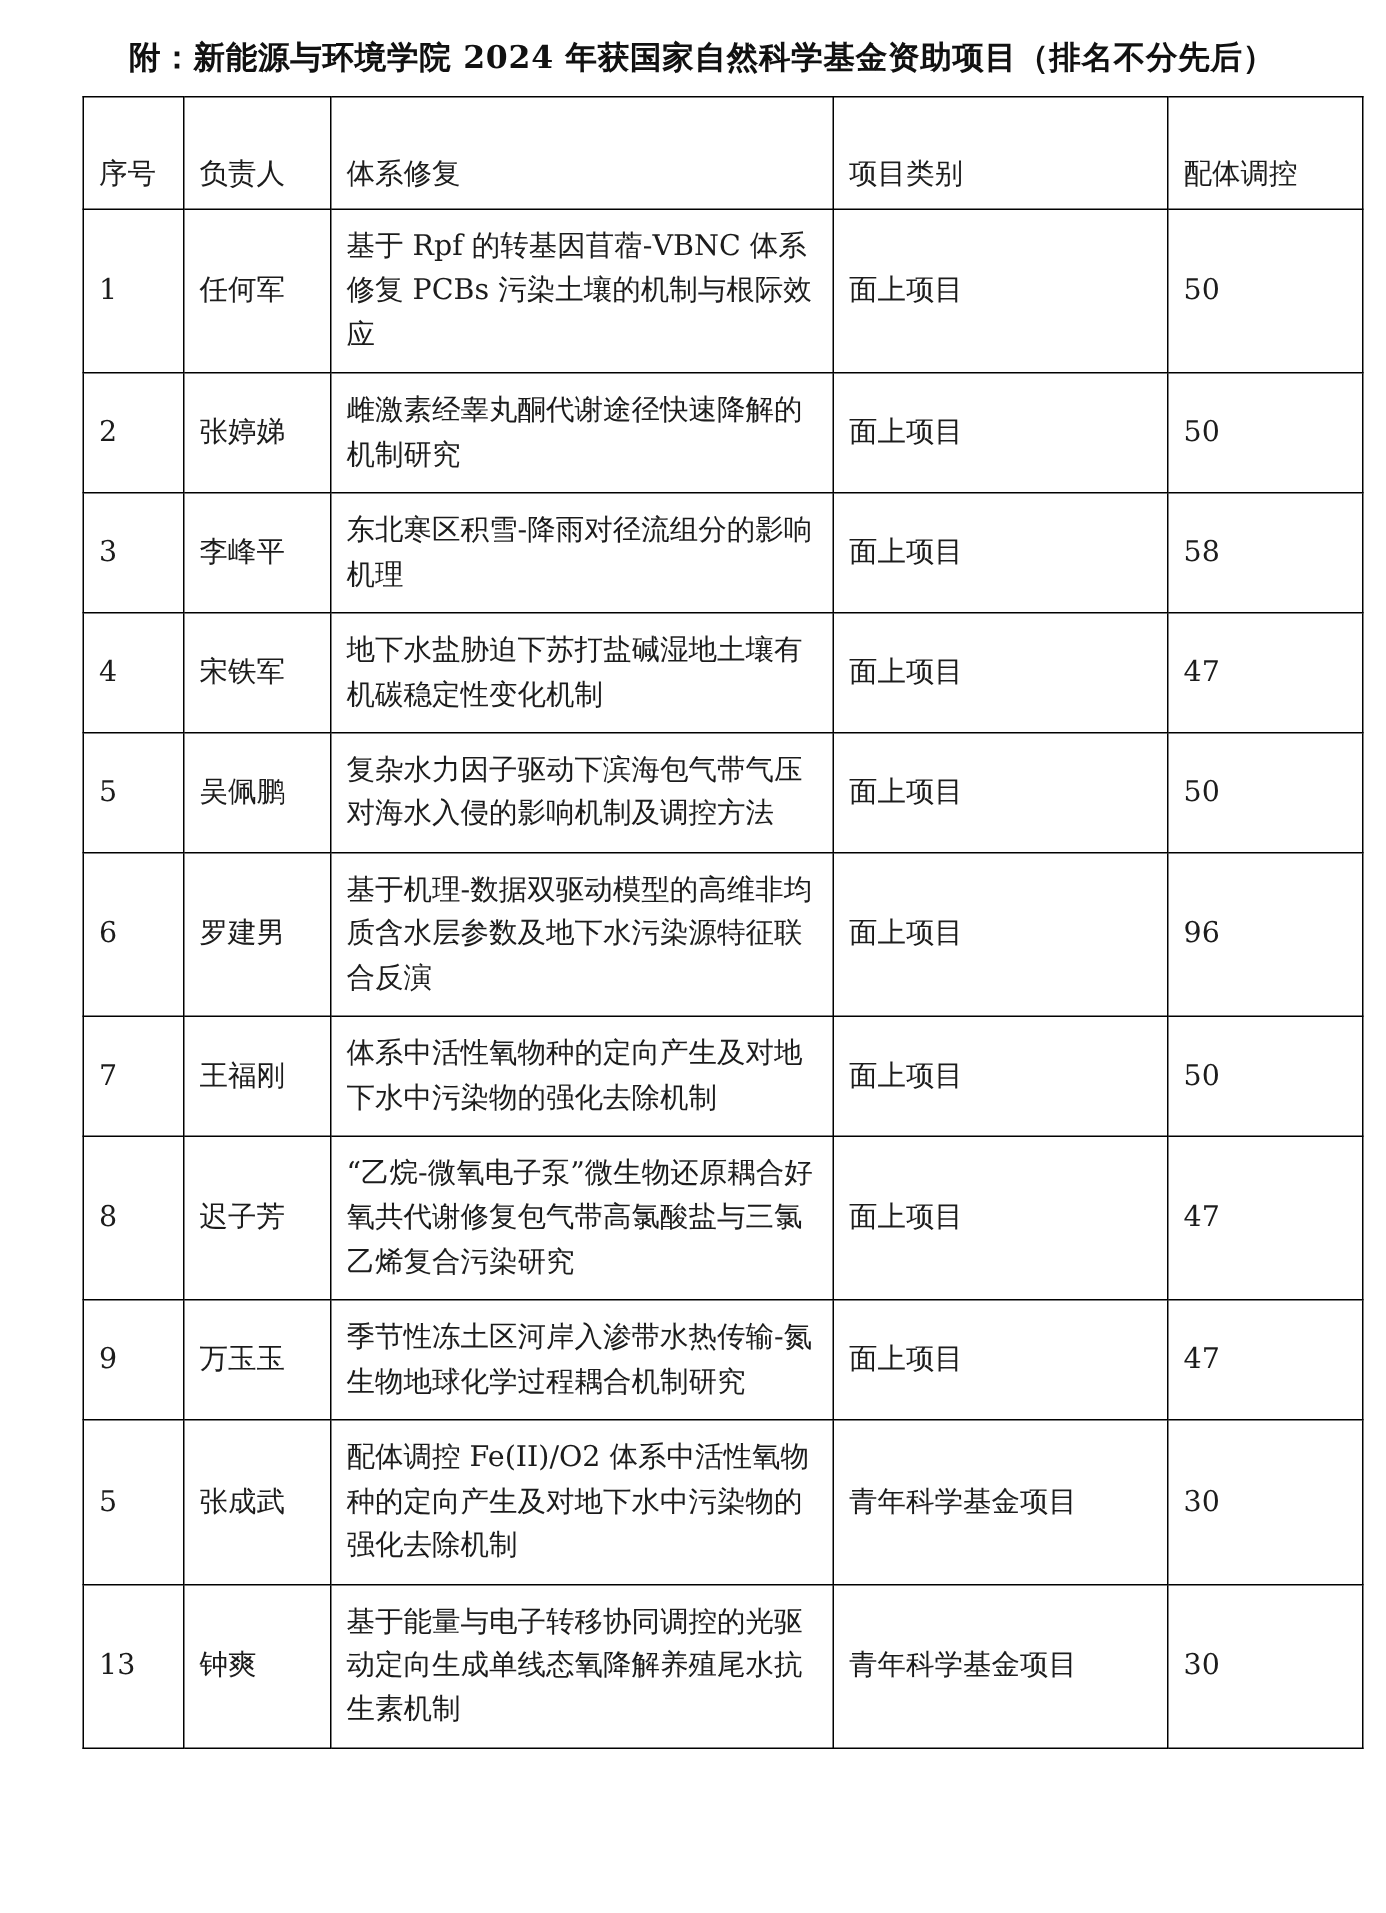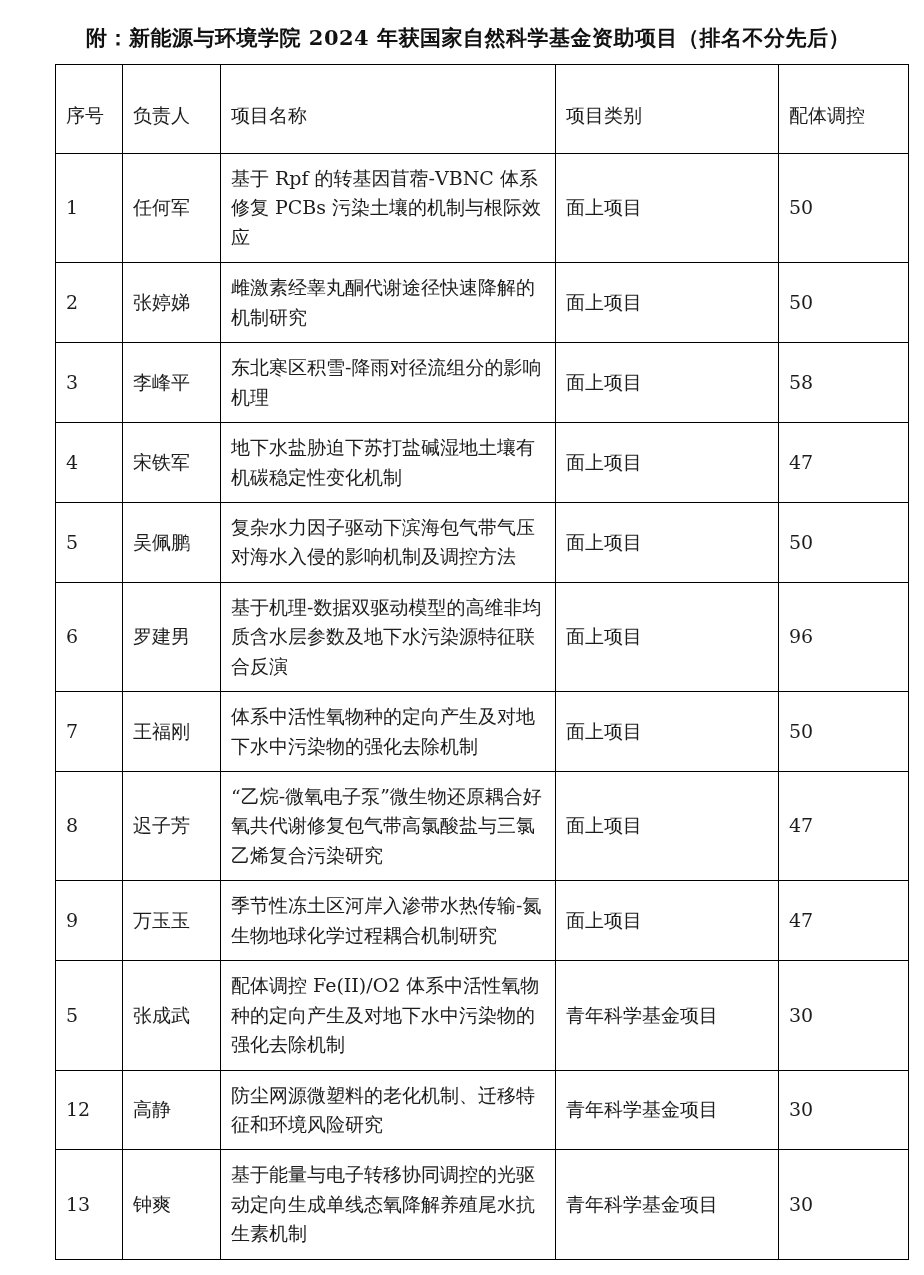--- a/index.html
+++ b/index.html
@@ -40,21 +40,21 @@
     border: 1.5px solid #000000;
     padding: 6px 10px;
     word-break: break-word;
     overflow-wrap: break-word;
   }
   table.projects th {
     font-weight: normal;
     text-align: left;
     vertical-align: bottom;
     height: 58px;
-    padding-bottom: 24px;
+    padding-bottom: 10px;
     font-family: Liberation Mono, monospace;
   }
   table.projects td {
     vertical-align: middle;
     text-align: left;
     line-height: 1.55;
     padding-top: 10px;
     padding-bottom: 10px;
   }
   .col-seq      { width: 67px;  }
@@ -77,21 +77,21 @@
       <col class="col-seq">
       <col class="col-leader">
       <col class="col-project">
       <col class="col-category">
       <col class="col-funding">
     </colgroup>
     <thead>
       <tr>
         <th>序号</th>
         <th>负责人</th>
-        <th>项目名称</th>
+        <th>体系修复</th>
         <th>项目类别</th>
         <th>配体调控</th>
       </tr>
     </thead>
     <tbody>
         <tr>
           <td class="cell-seq">1</td>
           <td class="cell-leader">任何军</td>
           <td class="cell-project">基于 Rpf 的转基因苜蓿-VBNC 体系修复 PCBs 污染土壤的机制与根际效应</td>
           <td class="cell-category">面上项目</td>
@@ -154,27 +154,20 @@
           <td class="cell-funding">47</td>
         </tr>
         <tr>
           <td class="cell-seq">5</td>
           <td class="cell-leader">张成武</td>
           <td class="cell-project">配体调控 Fe(II)/O2 体系中活性氧物种的定向产生及对地下水中污染物的强化去除机制</td>
           <td class="cell-category">青年科学基金项目</td>
           <td class="cell-funding">30</td>
         </tr>
         <tr>
-          <td class="cell-seq">12</td>
-          <td class="cell-leader">高静</td>
-          <td class="cell-project">防尘网源微塑料的老化机制、迁移特征和环境风险研究</td>
-          <td class="cell-category">青年科学基金项目</td>
-          <td class="cell-funding">30</td>
-        </tr>
-        <tr>
           <td class="cell-seq">13</td>
           <td class="cell-leader">钟爽</td>
           <td class="cell-project">基于能量与电子转移协同调控的光驱动定向生成单线态氧降解养殖尾水抗生素机制</td>
           <td class="cell-category">青年科学基金项目</td>
           <td class="cell-funding">30</td>
         </tr>
       </tbody>
   </table>
 </div>
 

